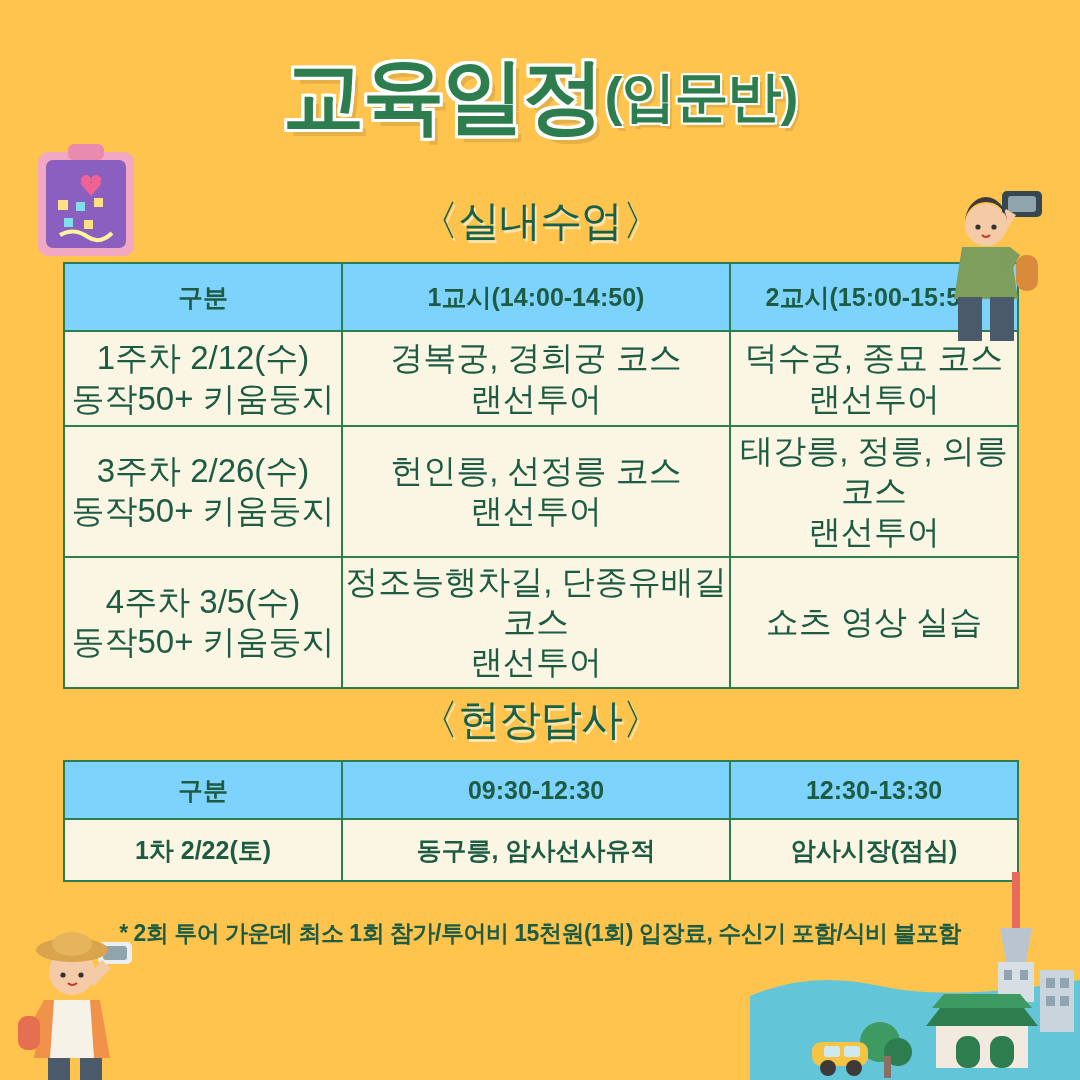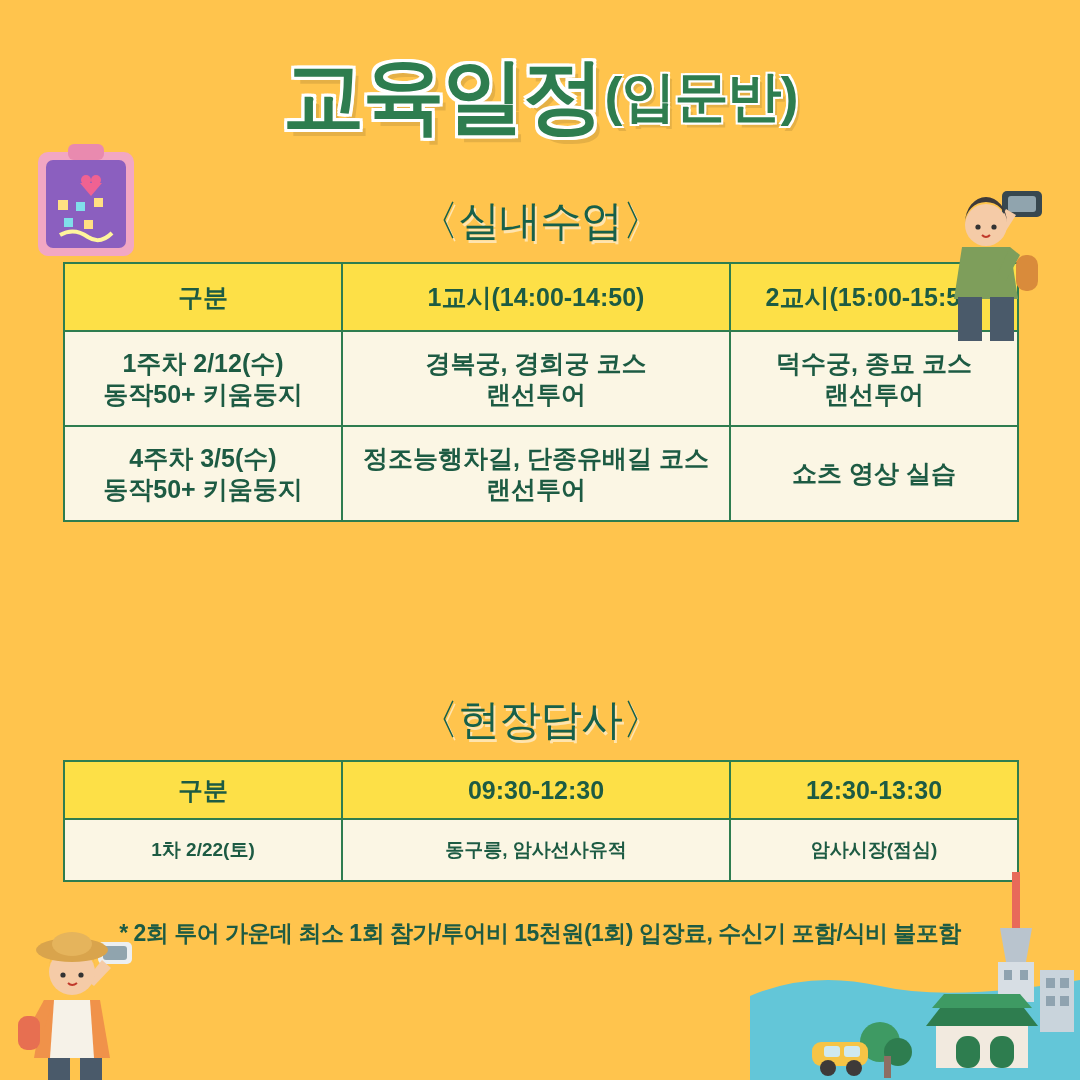--- a/index.html
+++ b/index.html
@@ -71,44 +71,44 @@
   }
   table.sched td, table.sched th {
     border: 2px solid #2E7D4F;
     text-align: center;
     vertical-align: middle;
     color: #1D5B43;
     line-height: 1.22;
     padding: 4px 2px;
   }
   table.sched thead th {
-    background: #fde047;
+    background: #7dd3fc;
     font-weight: bold;
   }
 
   
   #table-indoor {
     top: 262px;
     left: 63px;
     width: 954px;
   }
   #table-indoor thead th { height: 58px; font-size: 25px; }
-  #table-indoor tbody td { height: 85px; font-size: 25px; font-weight: bold; }
+  #table-indoor tbody td { height: 85px; font-size: 33px; font-weight: normal; }
   #table-indoor .col-div { width: 278px; }
   #table-indoor .col-p1  { width: 388px; }
   #table-indoor .col-p2  { width: 288px; }
 
   
   #table-field {
     top: 760px;
     left: 63px;
     width: 954px;
   }
   #table-field thead th { height: 48px; font-size: 25px; }
-  #table-field tbody td { height: 52px; font-size: 19px; font-weight: bold; }
+  #table-field tbody td { height: 52px; font-size: 25px; font-weight: bold; }
   #table-field .col-div { width: 278px; }
   #table-field .col-a   { width: 388px; }
   #table-field .col-b   { width: 288px; }
 
   .cell-line { display: block; }
 
   
   .footnote {
     position: absolute;
     top: 918px;
@@ -163,20 +163,34 @@
       <td>
         <span class="cell-line">1주차 2/12(수)</span>
         <span class="cell-line">동작50+ 키움둥지</span>
       </td>
       <td>
         <span class="cell-line">경복궁, 경희궁 코스</span>
         <span class="cell-line">랜선투어</span>
       </td>
       <td>
         <span class="cell-line">덕수궁, 종묘 코스</span>
+        <span class="cell-line">랜선투어</span>
+      </td>
+    </tr>
+    <tr>
+      <td>
+        <span class="cell-line">3주차 2/26(수)</span>
+        <span class="cell-line">동작50+ 키움둥지</span>
+      </td>
+      <td>
+        <span class="cell-line">헌인릉, 선정릉 코스</span>
+        <span class="cell-line">랜선투어</span>
+      </td>
+      <td>
+        <span class="cell-line">태강릉, 정릉, 의릉 코스</span>
         <span class="cell-line">랜선투어</span>
       </td>
     </tr>
     <tr>
       <td>
         <span class="cell-line">4주차 3/5(수)</span>
         <span class="cell-line">동작50+ 키움둥지</span>
       </td>
       <td>
         <span class="cell-line">정조능행차길, 단종유배길 코스</span>

